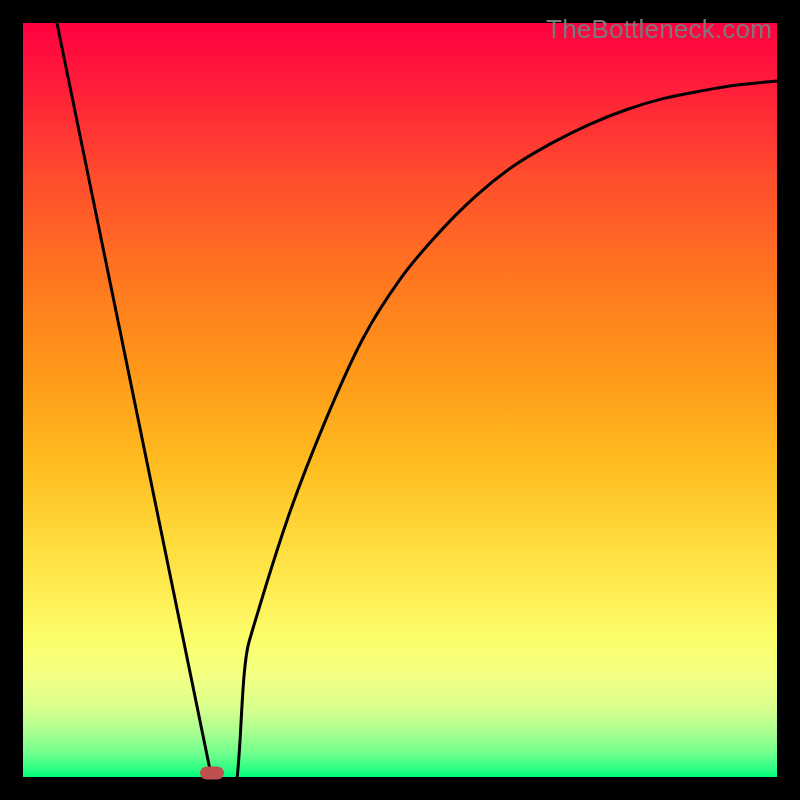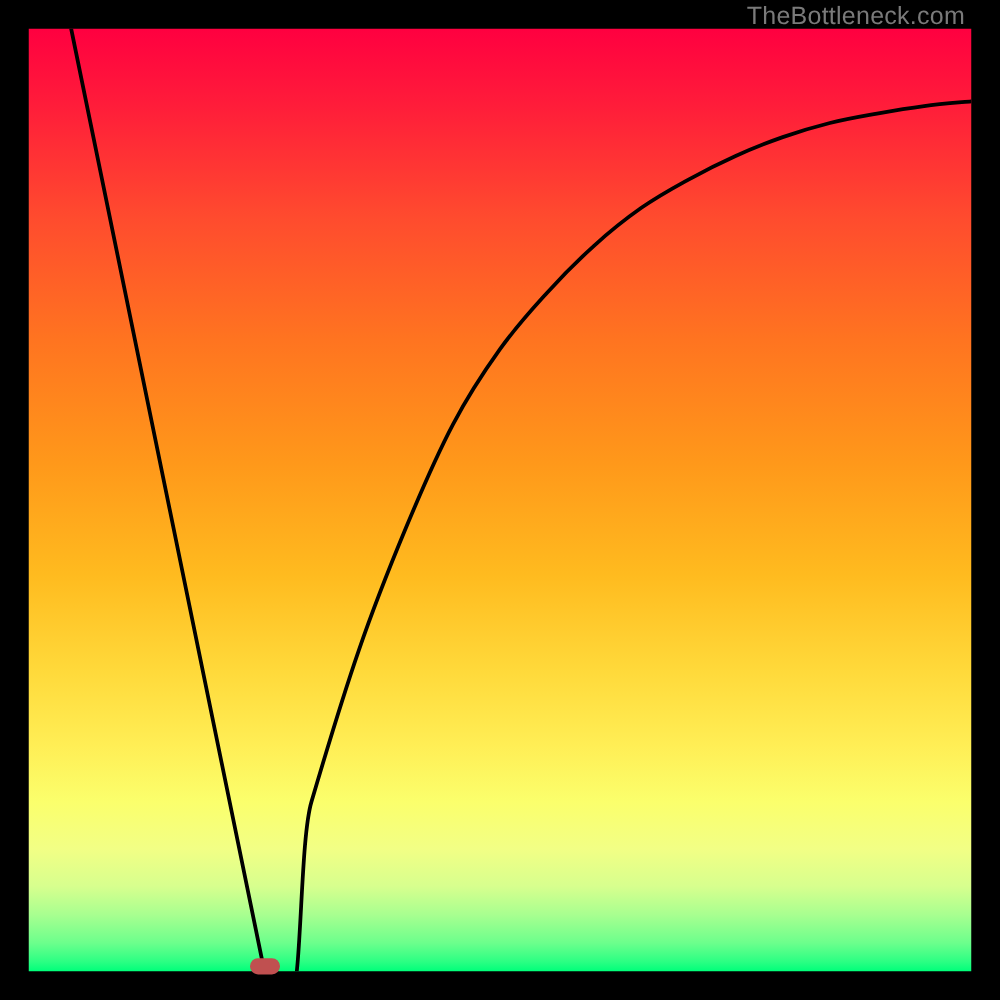--- a/index.html
+++ b/index.html
@@ -39,25 +39,25 @@
       #f2ff85 87%,
       #d7ff8e 91%,
       #a8ff90 94%,
       #6cff8c 97%,
       #2bff83 99%,
       #00ff7a 100%
     );
   }
   .watermark {
     position: absolute;
-    top: 2px;
+    top: 14px;
     right: 28px;
     color: #7a7a7a;
     font-family: Arial, Helvetica, sans-serif;
-    font-size: 20px;
+    font-size: 26px;
     letter-spacing: 0.2px;
     user-select: none;
   }
   .curve-svg {
     position: absolute;
     left: 0;
     top: 0;
   }
   .marker {
     position: absolute;

